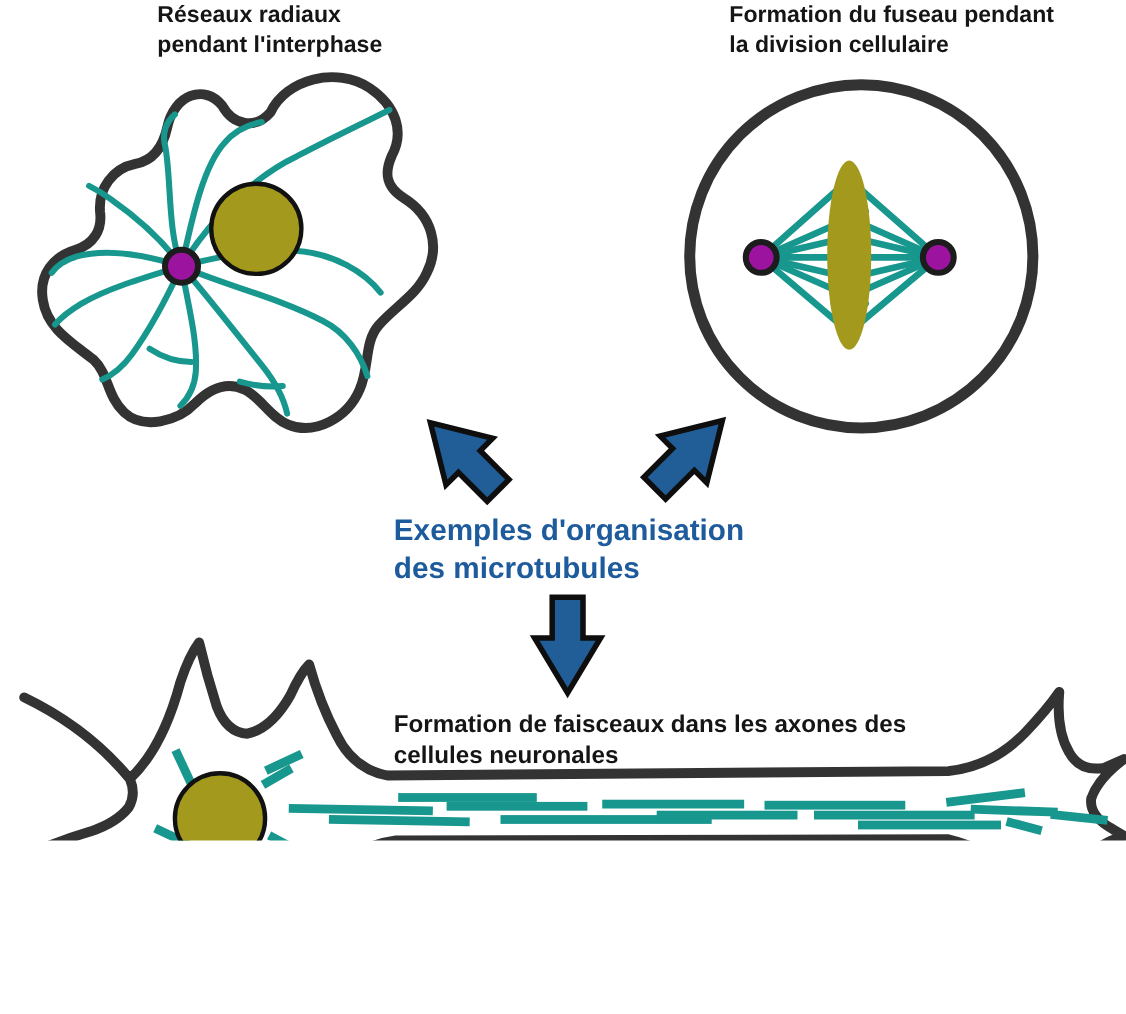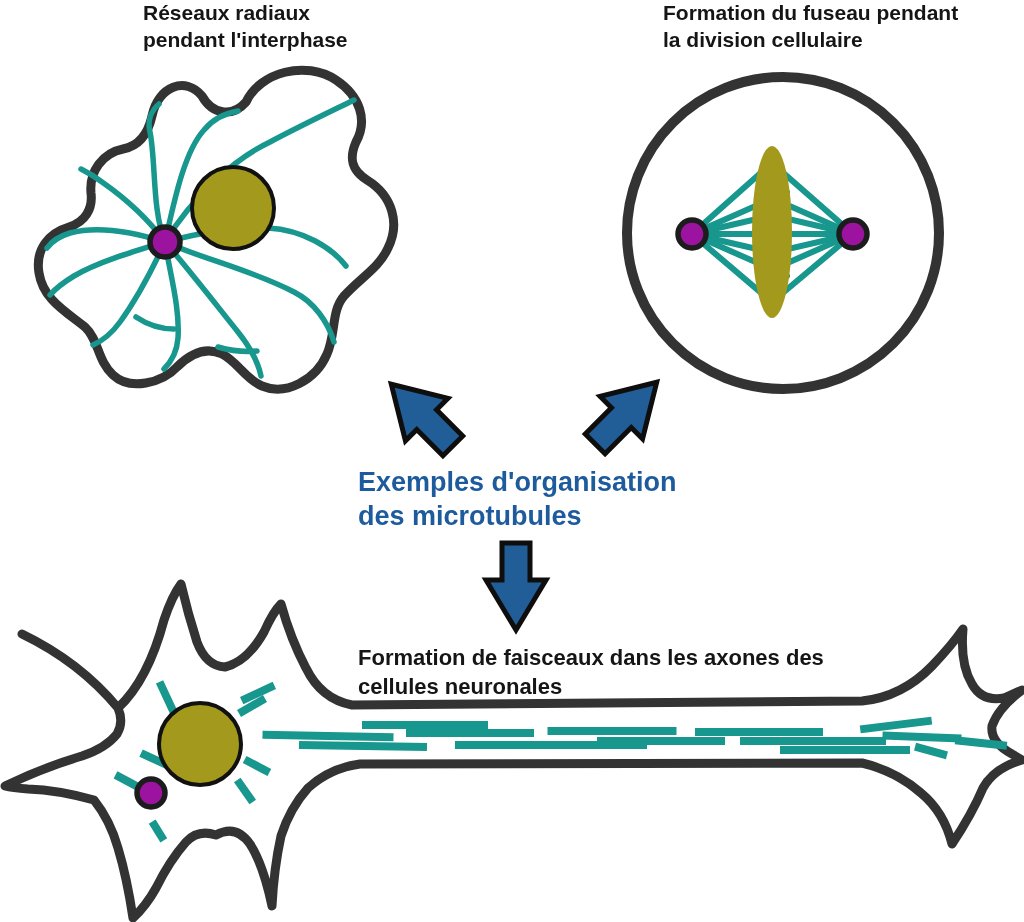--- a/index.html
+++ b/index.html
@@ -1,16 +1,16 @@
 <!DOCTYPE html>
 <html style="--background: #ffffff; --outline: #333333; --microtubule: #17978d; --nucleus: #a39a1d; --centrosome: #9c13a0; --arrow-fill: #215e97; --arrow-stroke: #0e0e0e; --accent-text: #1e5b9c; --text: #151515;"><head>
 <meta charset="utf-8">
 <style>
   html,body{margin:0;padding:0;background:#ffffff;}
-  .stage{width:1024px;height:922px;position:relative;background:#ffffff;}
+  .stage{width:1024px;height:764px;position:relative;background:#ffffff;}
   svg{display:block;}
   text{font-family:"Liberation Sans","DejaVu Sans",sans-serif;font-weight:bold;}
   .title{font-size:21px;fill:var(--text);}
   .accent{font-size:27px;fill:var(--accent-text);}
   .caption{font-size:22px;fill:var(--text);}
   .cell-outline{fill:#ffffff;stroke:var(--outline);stroke-width:9;stroke-linejoin:round;}
   .membrane{fill:#ffffff;stroke:var(--outline);stroke-width:10;}
   .neuron-outline{fill:none;stroke:var(--outline);stroke-width:9;stroke-linecap:round;stroke-linejoin:round;}
   .mt-curve{fill:none;stroke:var(--microtubule);stroke-width:5.5;stroke-linecap:round;}
   .fiber{stroke:var(--microtubule);stroke-width:6;stroke-linecap:round;}

